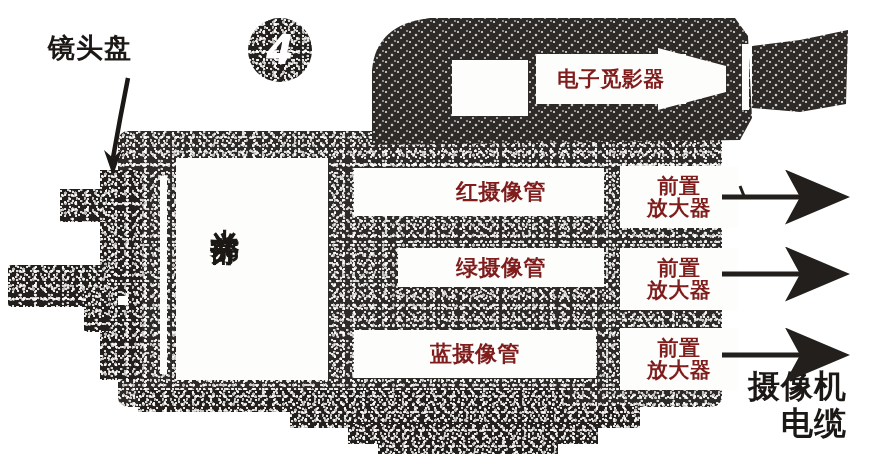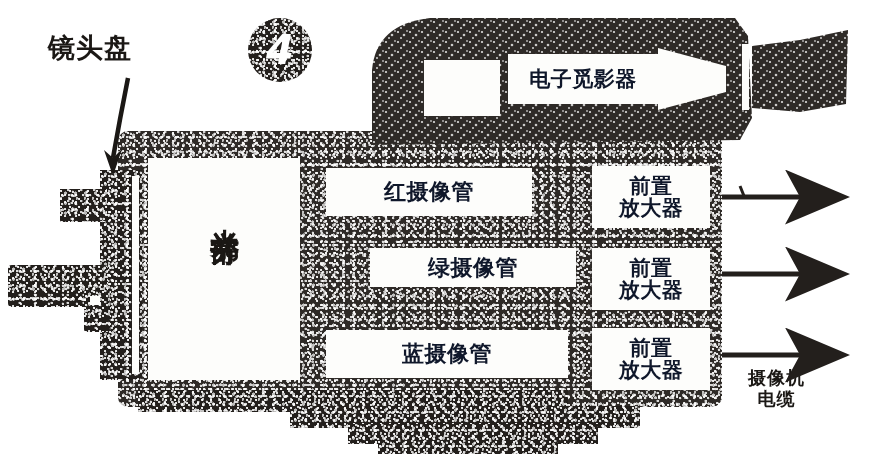--- a/index.html
+++ b/index.html
@@ -34,26 +34,27 @@
       8px 12px, 14px 9px, 10px 10px, 12px 14px, 16px 8px;
     background-blend-mode:normal;
   }
   .ink.dark{background-color:#231f1c;}
 
   
   .plate{
     position:absolute;
     background:#fdfdfb;
     display:flex;align-items:center;justify-content:center;
-    color:#0f172a;
+    color:#7f1d1d;
     font-weight:700;
     letter-spacing:.5px;
     text-align:center;
     line-height:1.05;
     z-index:30;
+    margin-left:28px;
   }
   .plate span{display:block;}
 
   
   .paper-text{
     position:absolute;
     color:#1b1815;
     font-weight:700;
     line-height:1.15;
     letter-spacing:1px;
@@ -124,21 +125,21 @@
   </svg>
 
   <div class="ink dark" style="left:100px;top:170px;width:42px;height:210px;"></div>
   <div class="plate" style="left:132px;top:176px;width:7px;height:198px;z-index:22;"></div>
 
   <div class="ink dark" style="left:60px;top:189px;width:47px;height:33px;"></div>
   <div class="ink dark" style="left:8px;top:265px;width:100px;height:42px;border-radius:4px;"></div>
   <div class="ink dark" style="left:84px;top:290px;width:26px;height:42px;border-radius:3px;"></div>
   <div class="plate" style="left:90px;top:296px;width:10px;height:9px;z-index:22;"></div>
 
-  <div class="plate" style="left:326px;top:168px;width:206px;height:48px;font-size:22px;">
+  <div class="plate" style="left:326px;top:168px;width:206px;height:48px;font-size:22px;padding-left:44px;">
     <span>红摄像管</span>
   </div>
 
   <div class="plate" style="left:370px;top:248px;width:206px;height:39px;font-size:22px;">
     <span>绿摄像管</span>
   </div>
 
   <div class="plate" style="left:326px;top:330px;width:242px;height:48px;font-size:22px;">
     <span>蓝摄像管</span>
   </div>
@@ -174,20 +175,20 @@
     <line x1="722" y1="355" x2="840" y2="355" stroke="#231f1c" stroke-width="5" marker-end="url(#ah)"></line>
 
     <line x1="740" y1="186" x2="744" y2="196" stroke="#231f1c" stroke-width="3"></line>
 
     <path d="M 128 78 Q 120 118 113 158" stroke="#1b1815" stroke-width="4.5" fill="none"></path>
     <path d="M 113 176 L 104 150 L 113 158 L 122 149 Z" fill="#1b1815"></path>
   </svg>
 
   <div class="paper-text" style="left:48px;top:32px;font-size:27px;text-align:right;">镜头盘</div>
 
-  <div class="paper-text" style="left:748px;top:368px;font-size:18px;text-align:center;">摄像机
+  <div class="paper-text" style="left:748px;top:368px;font-size:32px;text-align:right;">摄像机
 电缆</div>
 
   <div id="fig-marker" class="ink dark" style="left:248px;top:18px;width:64px;height:64px;font-size:40px;">
     <span>4</span>
   </div>
 
 </div>
 
 </body></html>

